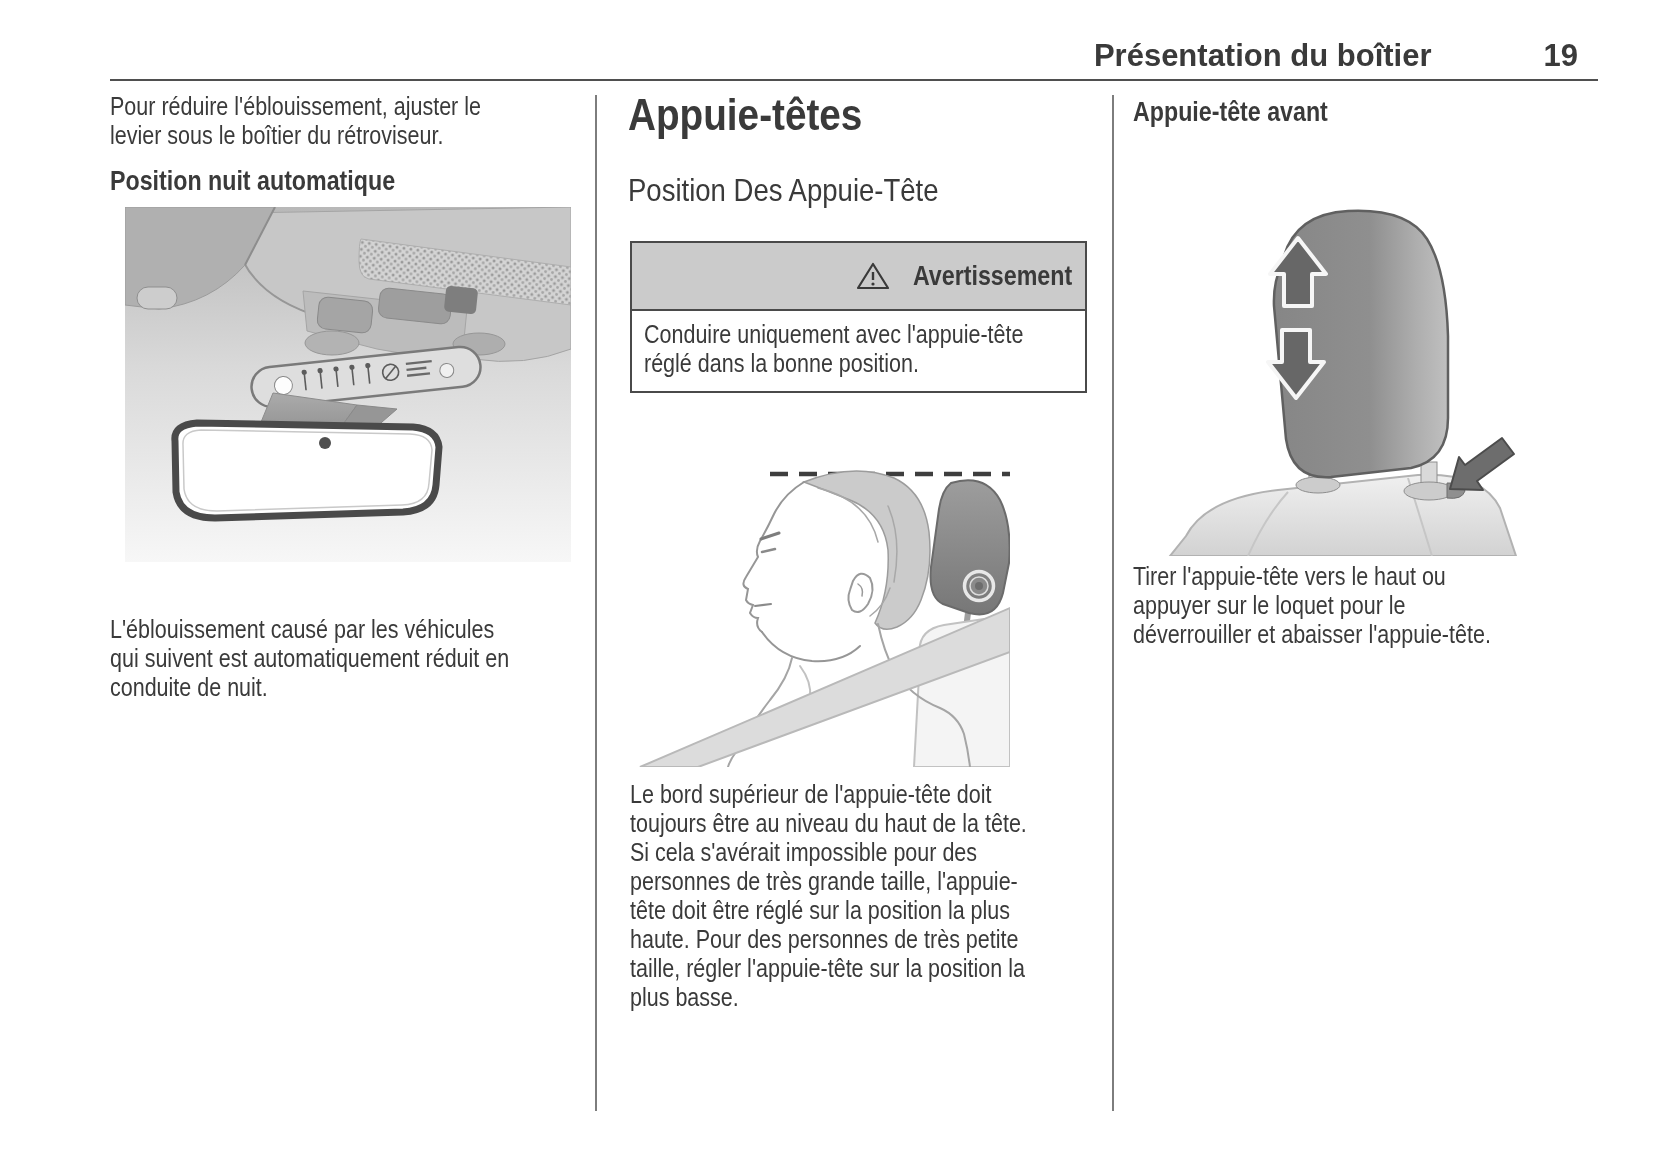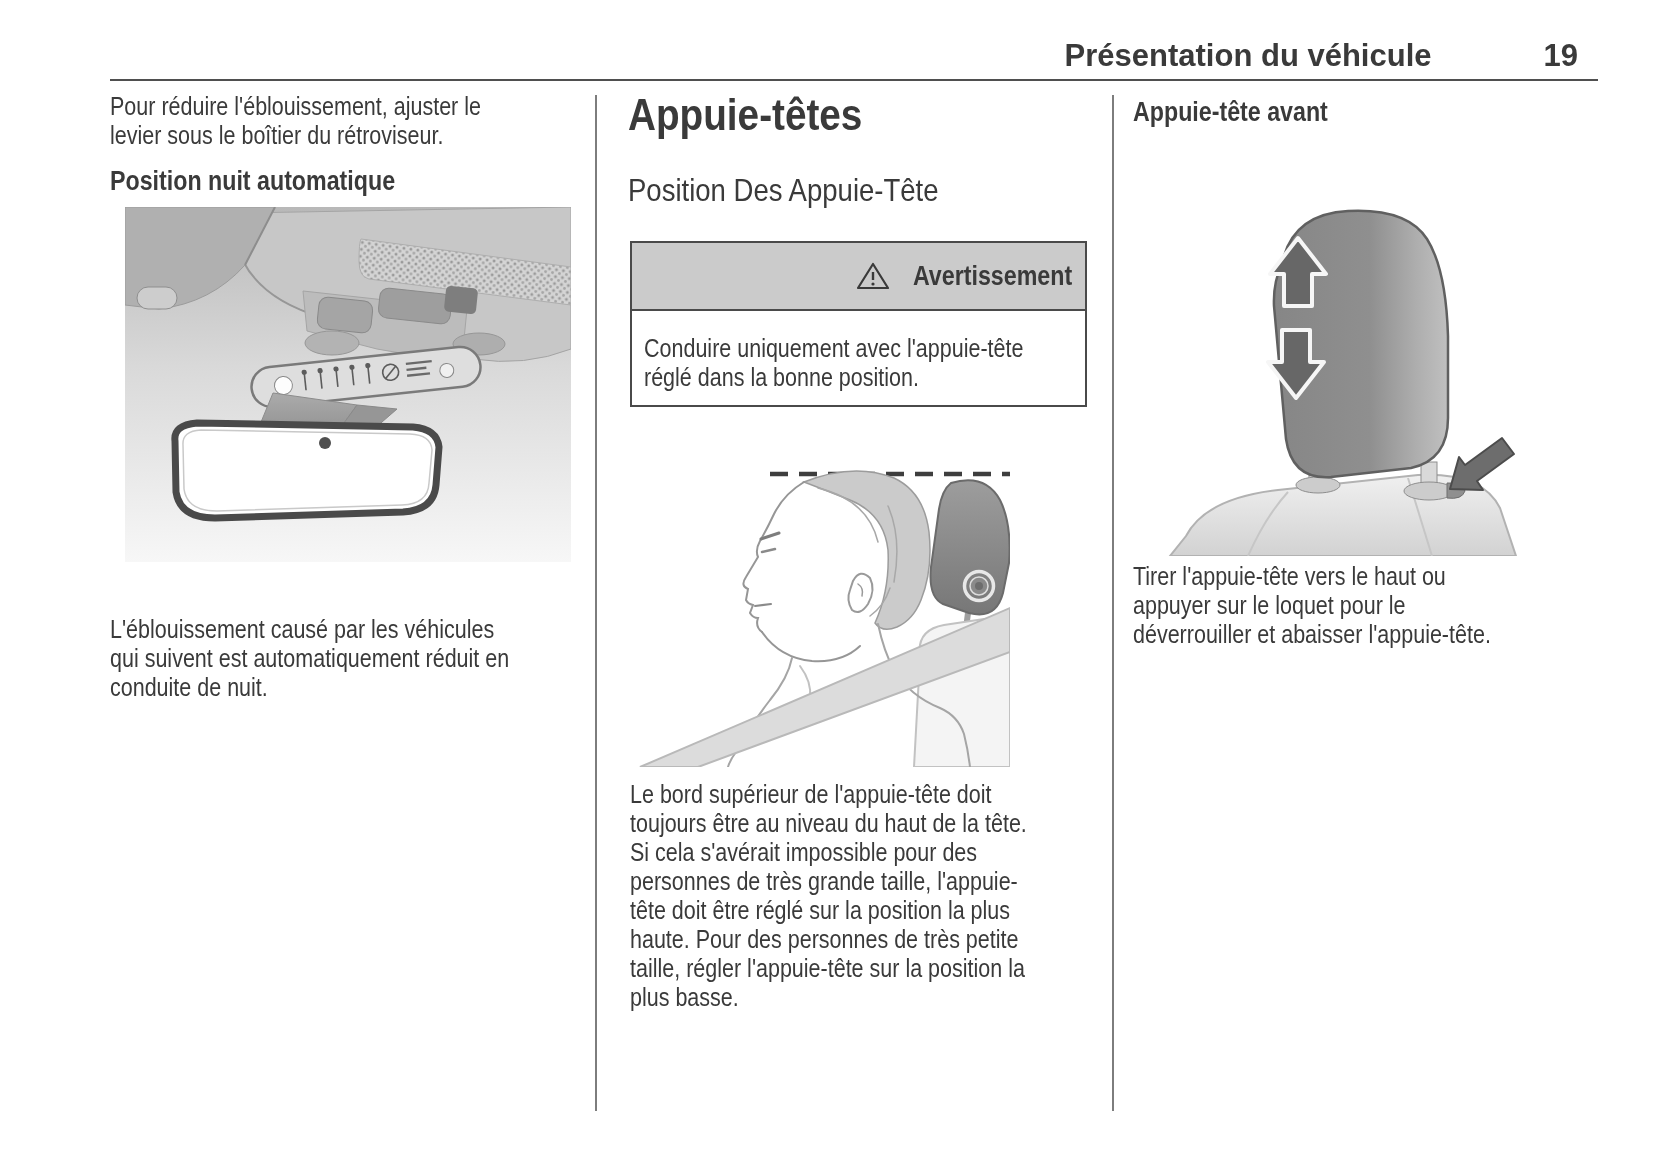--- a/index.html
+++ b/index.html
@@ -27,29 +27,29 @@
   .vdivider{top:95px;height:1016px;width:2px;background:#7d7d7d;}
   .warning-box{
     left:630px;top:241px;width:457px;
     border:2.5px solid #4a4a4a;background:#ffffff;box-sizing:border-box;
   }
   .warning-head{
     background:#cbcbcb;border-bottom:2.5px solid #4a4a4a;height:66px;
     display:flex;align-items:center;justify-content:flex-end;gap:10px;
   }
   .warning-head .wtitle{font-size:27px;font-weight:bold;}
-  .warning-body{padding:23px 12px 13px 12px;border-radius:27px;}
+  .warning-body{padding:9px 12px 13px 12px;border-radius:27px;}
   .warning-body .wtext{width:460px;font-size:25px;line-height:29px;}
   svg{display:block;}
 </style>
 </head>
 <body>
 
 <div class="abs page-header">
-  <span class="title">Présentation du véhicule</span>
+  <span class="title">Présentation du boîtier</span>
   <span class="pagenum">19</span>
 </div>
 
 <div class="abs vdivider" style="left:595px;"></div>
 <div class="abs vdivider" style="left:1112px;"></div>
 
 <div class="abs p cx" style="left:110px;top:92px;width:482px;">Pour réduire l'éblouissement, ajuster le levier sous le boîtier du rétroviseur.</div>
 
 <div class="abs h-sec cx" style="left:110px;top:166px;width:482px;">Position nuit automatique</div>
 

